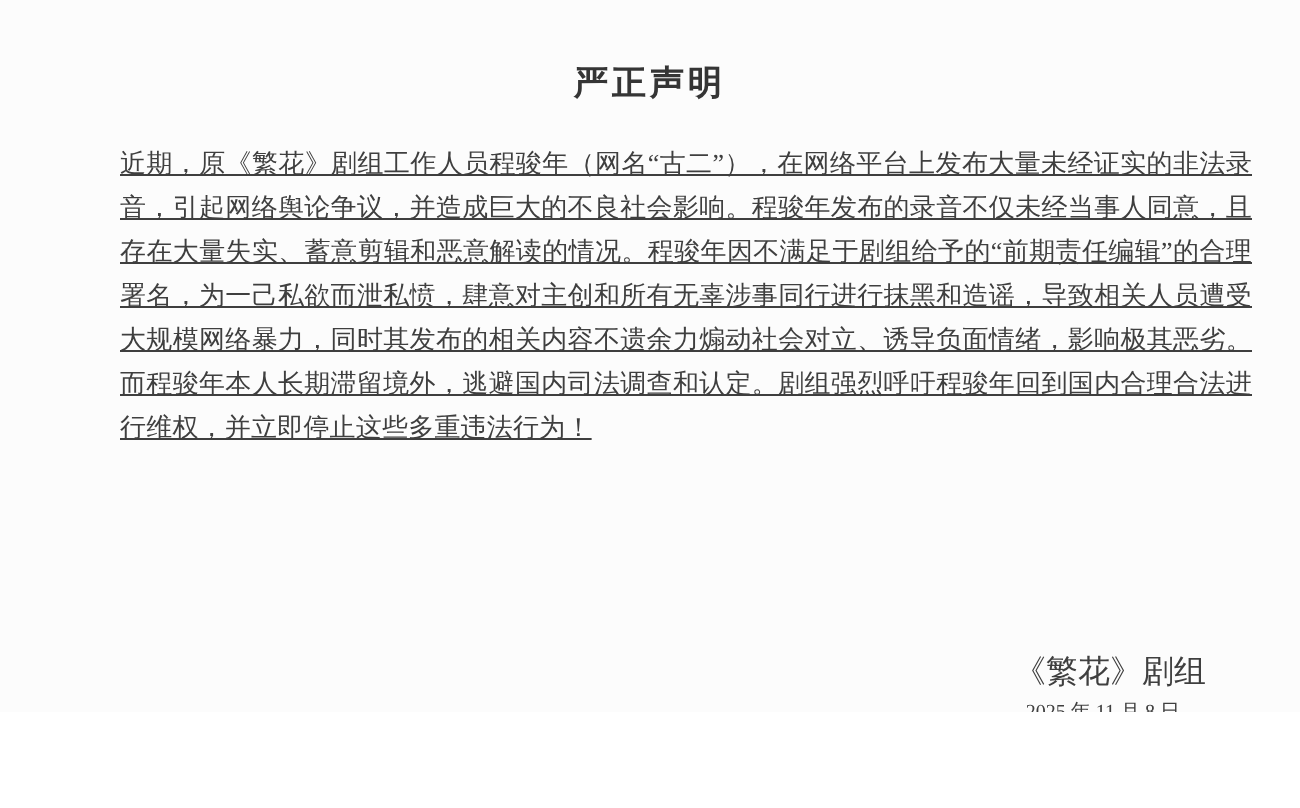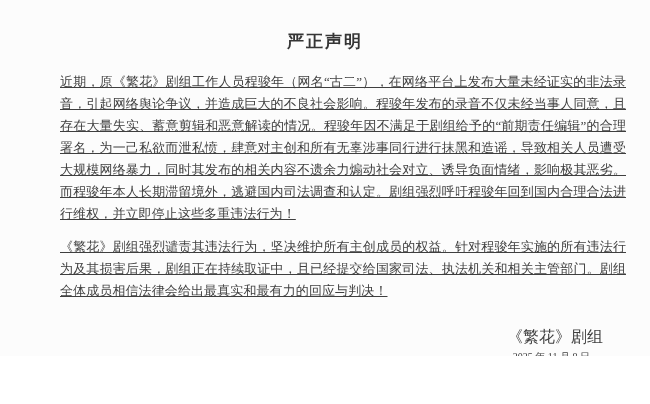--- a/index.html
+++ b/index.html
@@ -89,21 +89,20 @@
 </style>
 </head>
 <body>
 
 <div id="page">
 
   <div class="doc-title">严正声明</div>
 
   <div class="doc-body">
     <p class="doc-paragraph">近期，原《繁花》剧组工作人员程骏年（网名“古二”），在网络平台上发布大量未经证实的非法录音，引起网络舆论争议，并造成巨大的不良社会影响。程骏年发布的录音不仅未经当事人同意，且存在大量失实、蓄意剪辑和恶意解读的情况。程骏年因不满足于剧组给予的“前期责任编辑”的合理署名，为一己私欲而泄私愤，肆意对主创和所有无辜涉事同行进行抹黑和造谣，导致相关人员遭受大规模网络暴力，同时其发布的相关内容不遗余力煽动社会对立、诱导负面情绪，影响极其恶劣。而程骏年本人长期滞留境外，逃避国内司法调查和认定。剧组强烈呼吁程骏年回到国内合理合法进行维权，并立即停止这些多重违法行为！</p>
-    <p class="doc-paragraph">《繁花》剧组强烈谴责其违法行为，坚决维护所有主创成员的权益。针对程骏年实施的所有违法行为及其损害后果，剧组正在持续取证中，且已经提交给国家司法、执法机关和相关主管部门。剧组全体成员相信法律会给出最真实和最有力的回应与判决！</p>
   </div>
 
   <div class="signature-name">《繁花》剧组</div>
 
   <div class="signature-date">2025 年 11 月 8 日</div>
 
   <div class="watermark">
     <span class="watermark-icon">
       <svg width="19" height="19" viewBox="0 0 24 24" fill="none" stroke="#d2d2d2" stroke-width="1.6">
         <ellipse cx="6" cy="8" rx="2.1" ry="2.7"></ellipse>

